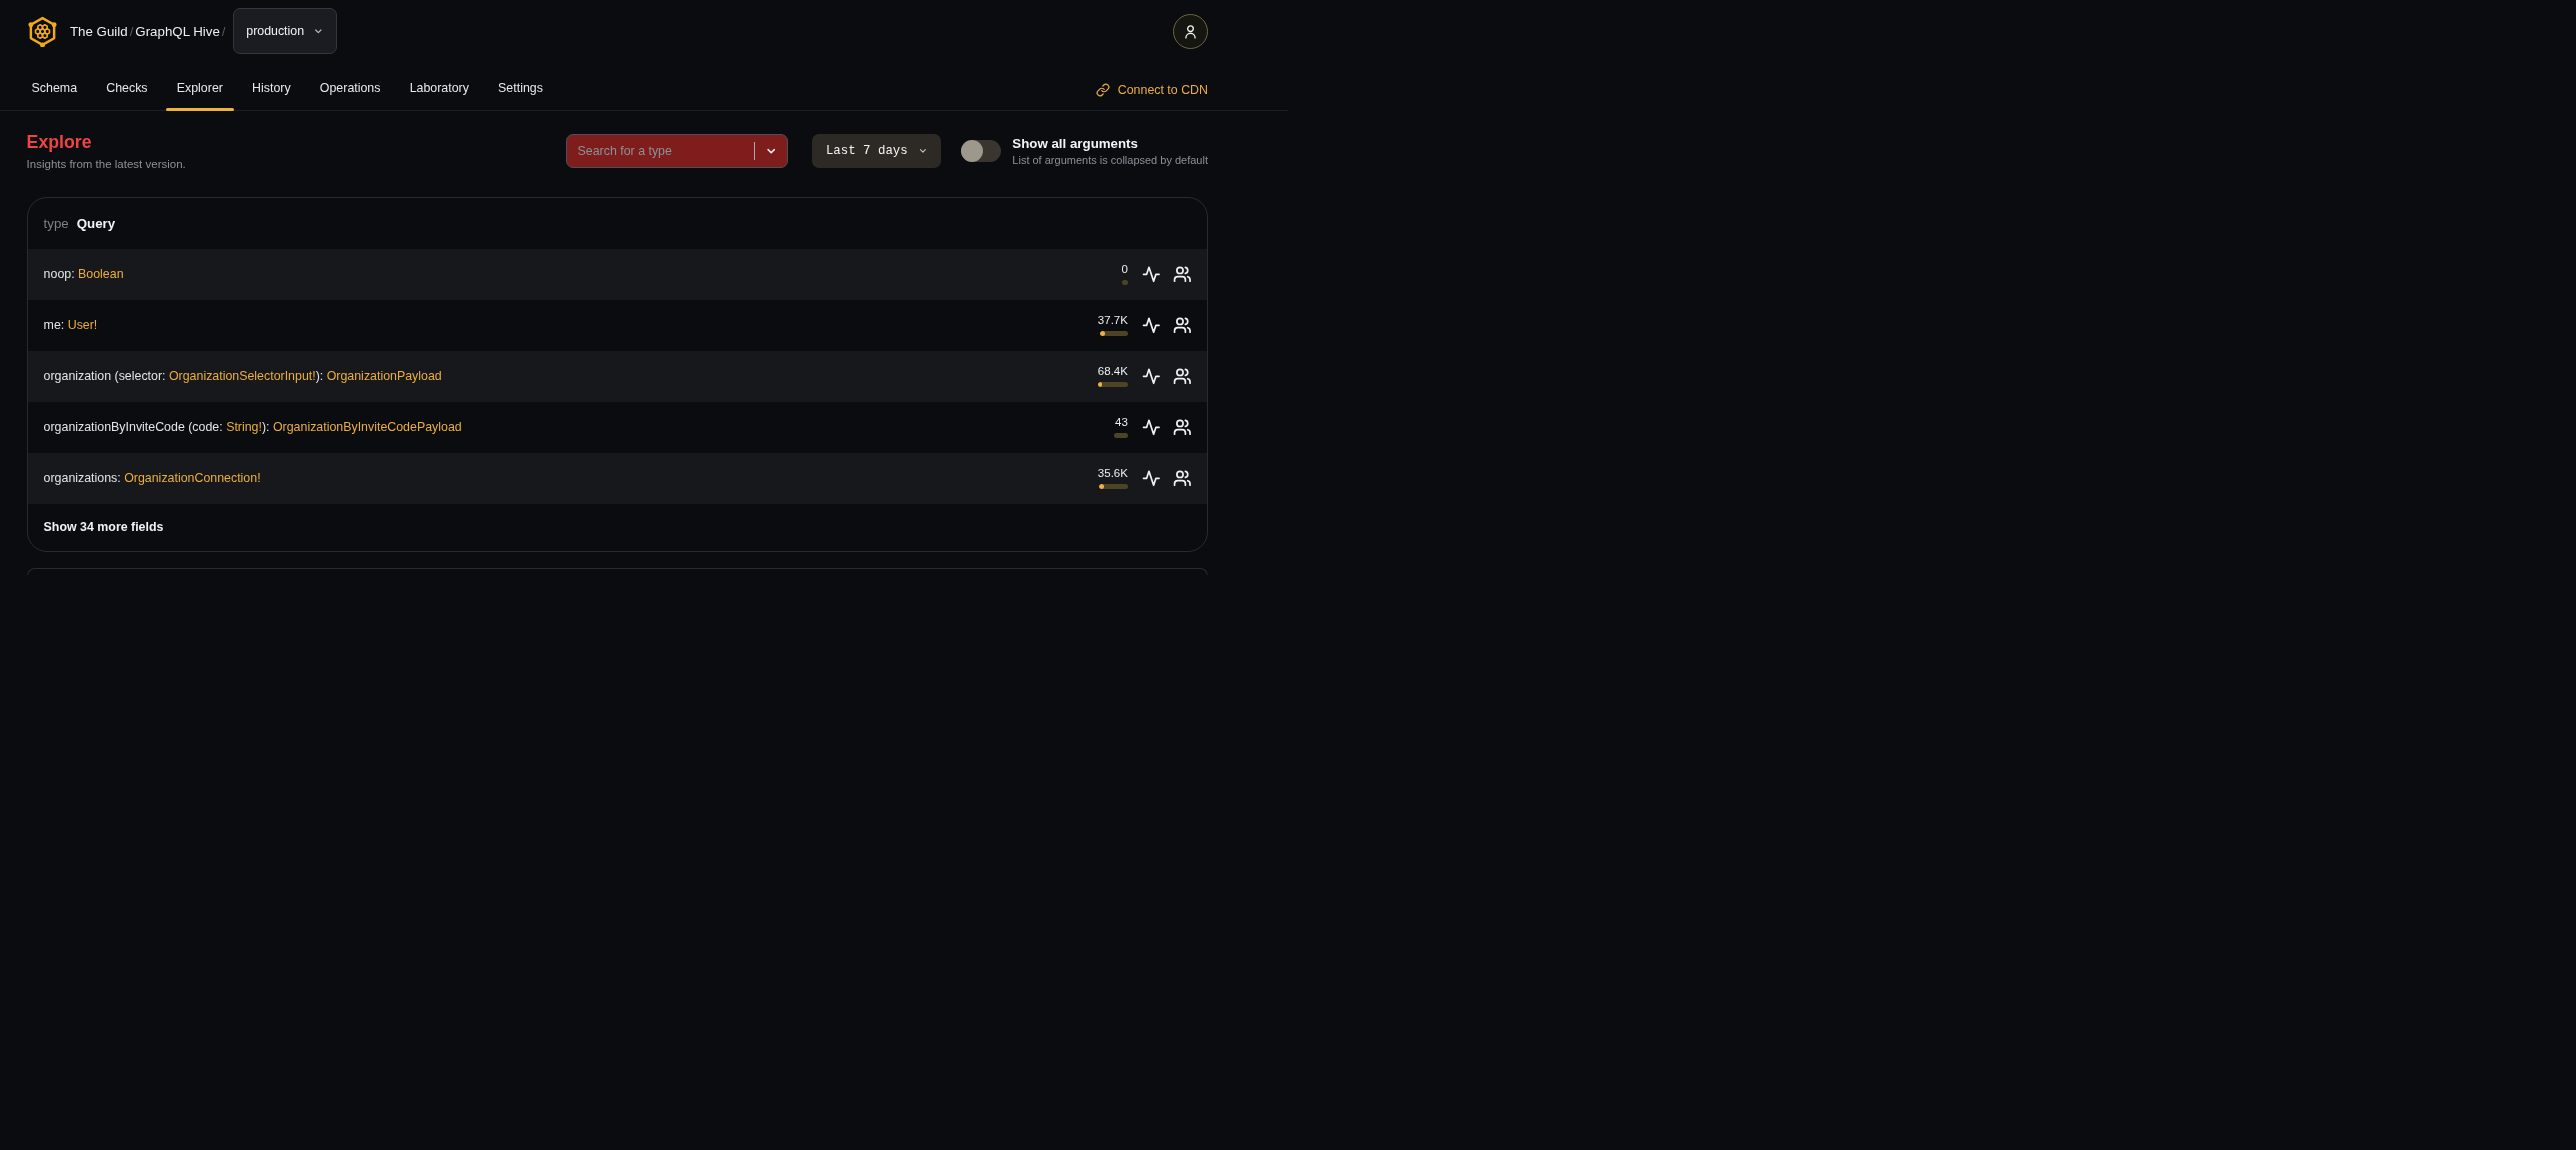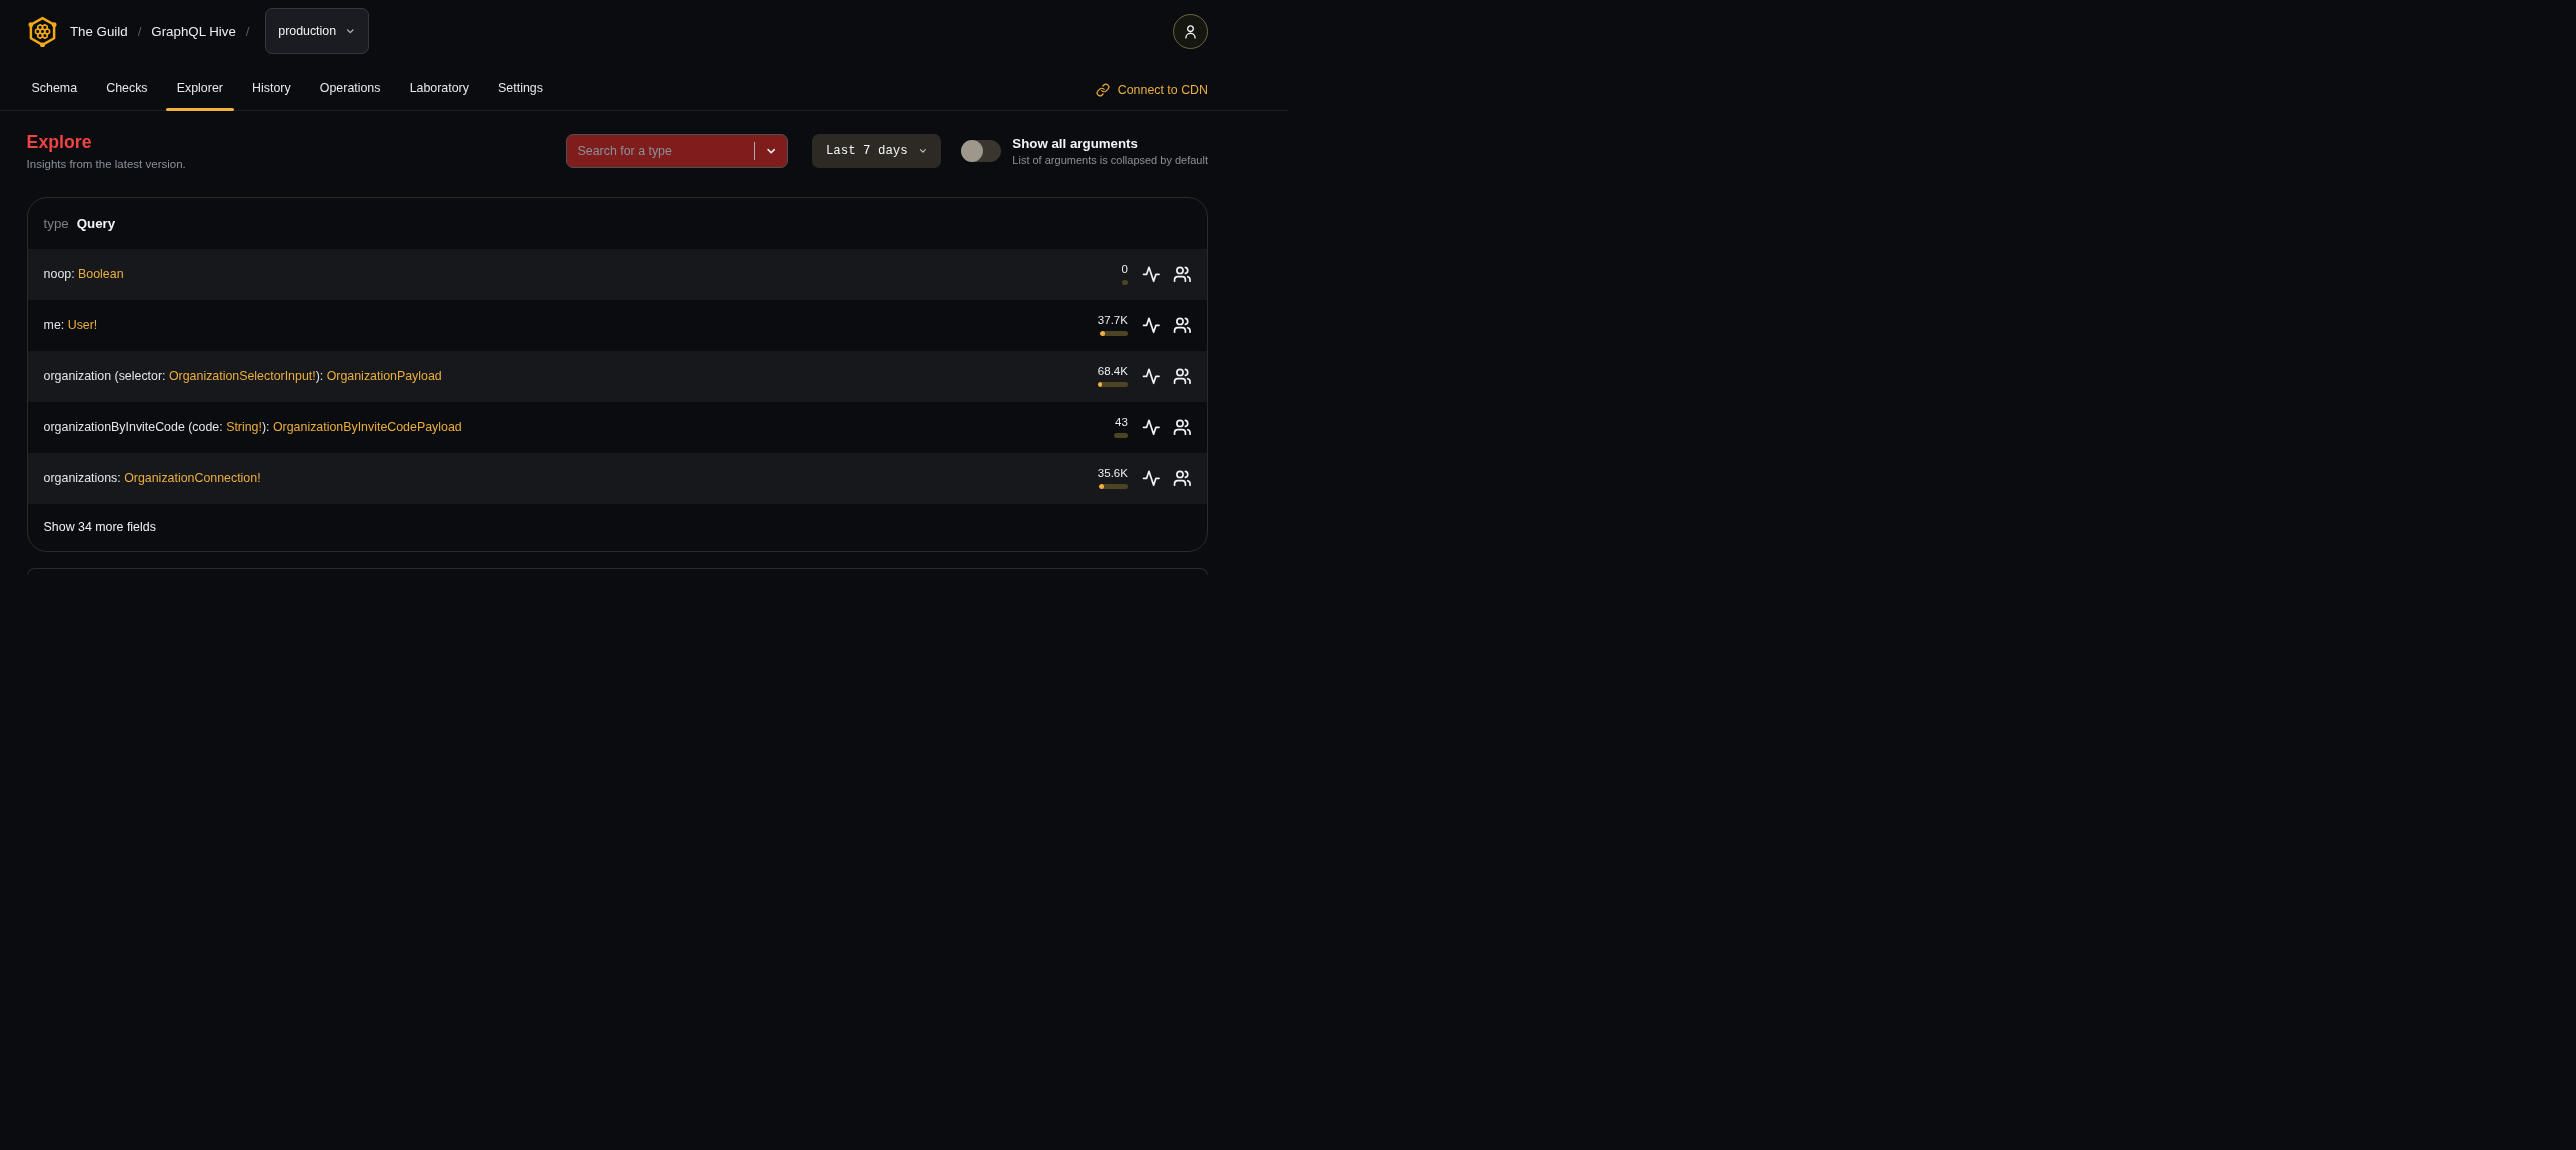--- a/index.html
+++ b/index.html
@@ -10,21 +10,21 @@
     width: 1288px; height: 575px; overflow: hidden;
   }
   .page { width: 1288px; height: 575px; position: relative; }
 
   
   .app-header {
     height: 62px; display: flex; align-items: center;
     padding: 0 80px 0 26.6px; gap: 12.4px;
   }
   .logo-btn { background: none; border: none; cursor: pointer; display: flex; align-items: center; }
-  .crumbs { display: flex; align-items: center; gap: 10px; font-size: 13.3px; }
+  .crumbs { display: flex; align-items: center; gap: 2px; font-size: 13.3px; }
   .crumb-link { color: #eceef0; font-weight: 500; cursor: pointer; }
   .crumb-sep { color: #565c64; }
   .target-select {
     display: flex; align-items: center; gap: 8.9px;
     background: #1a1c21; border: 0.9px solid #34373d; border-radius: 7px;
     height: 46px; padding: 0 12.4px; color: #f2f3f4; font-size: 12.4px;
     font-family: inherit; cursor: pointer; margin-left: 5.3px;
   }
   .avatar {
     margin-left: auto; width: 35px; height: 35px; border-radius: 50%;
@@ -106,21 +106,21 @@
   .field-sig .tok-type { color: var(--accent); cursor: pointer; }
   .field-meta { display: flex; align-items: center; gap: 9.8px; }
   .value-block { display: flex; flex-direction: column; align-items: flex-end; margin-right: 3.5px; }
   .count { font-size: 11.5px; color: #eceef0; line-height: 1; }
   .bar { height: 4.4px; border-radius: 2.7px; background: var(--bar-track); margin-top: 4.4px; position: relative; overflow: hidden; }
   .bar-fill { position: absolute; left: 0; top: 0; bottom: 0; border-radius: 2.7px; background: var(--bar-fill); }
   .icon-btn { background: none; border: none; cursor: pointer; display: flex; align-items: center; justify-content: center; padding: 0; width: 21px; height: 21px; }
   .card-footer {
     width: 100%; height: 47px; display: flex; align-items: center; padding: 0 16px;
     background: none; border: none; border-top: 0; cursor: pointer;
-    color: #f1f2f4; font-size: 12.4px; font-weight: 400; font-family: inherit; text-align: right;
+    color: #f1f2f4; font-size: 12.4px; font-weight: 700; font-family: inherit; text-align: right;
   }
   .next-card-sliver {
     margin-top: 16px; height: 12.4px;
     border: 0.9px solid var(--card-border); border-bottom: none;
     border-radius: 8px 8px 0 0;
   }
   svg { display: block; }
 </style>
 </head>
 <body>

